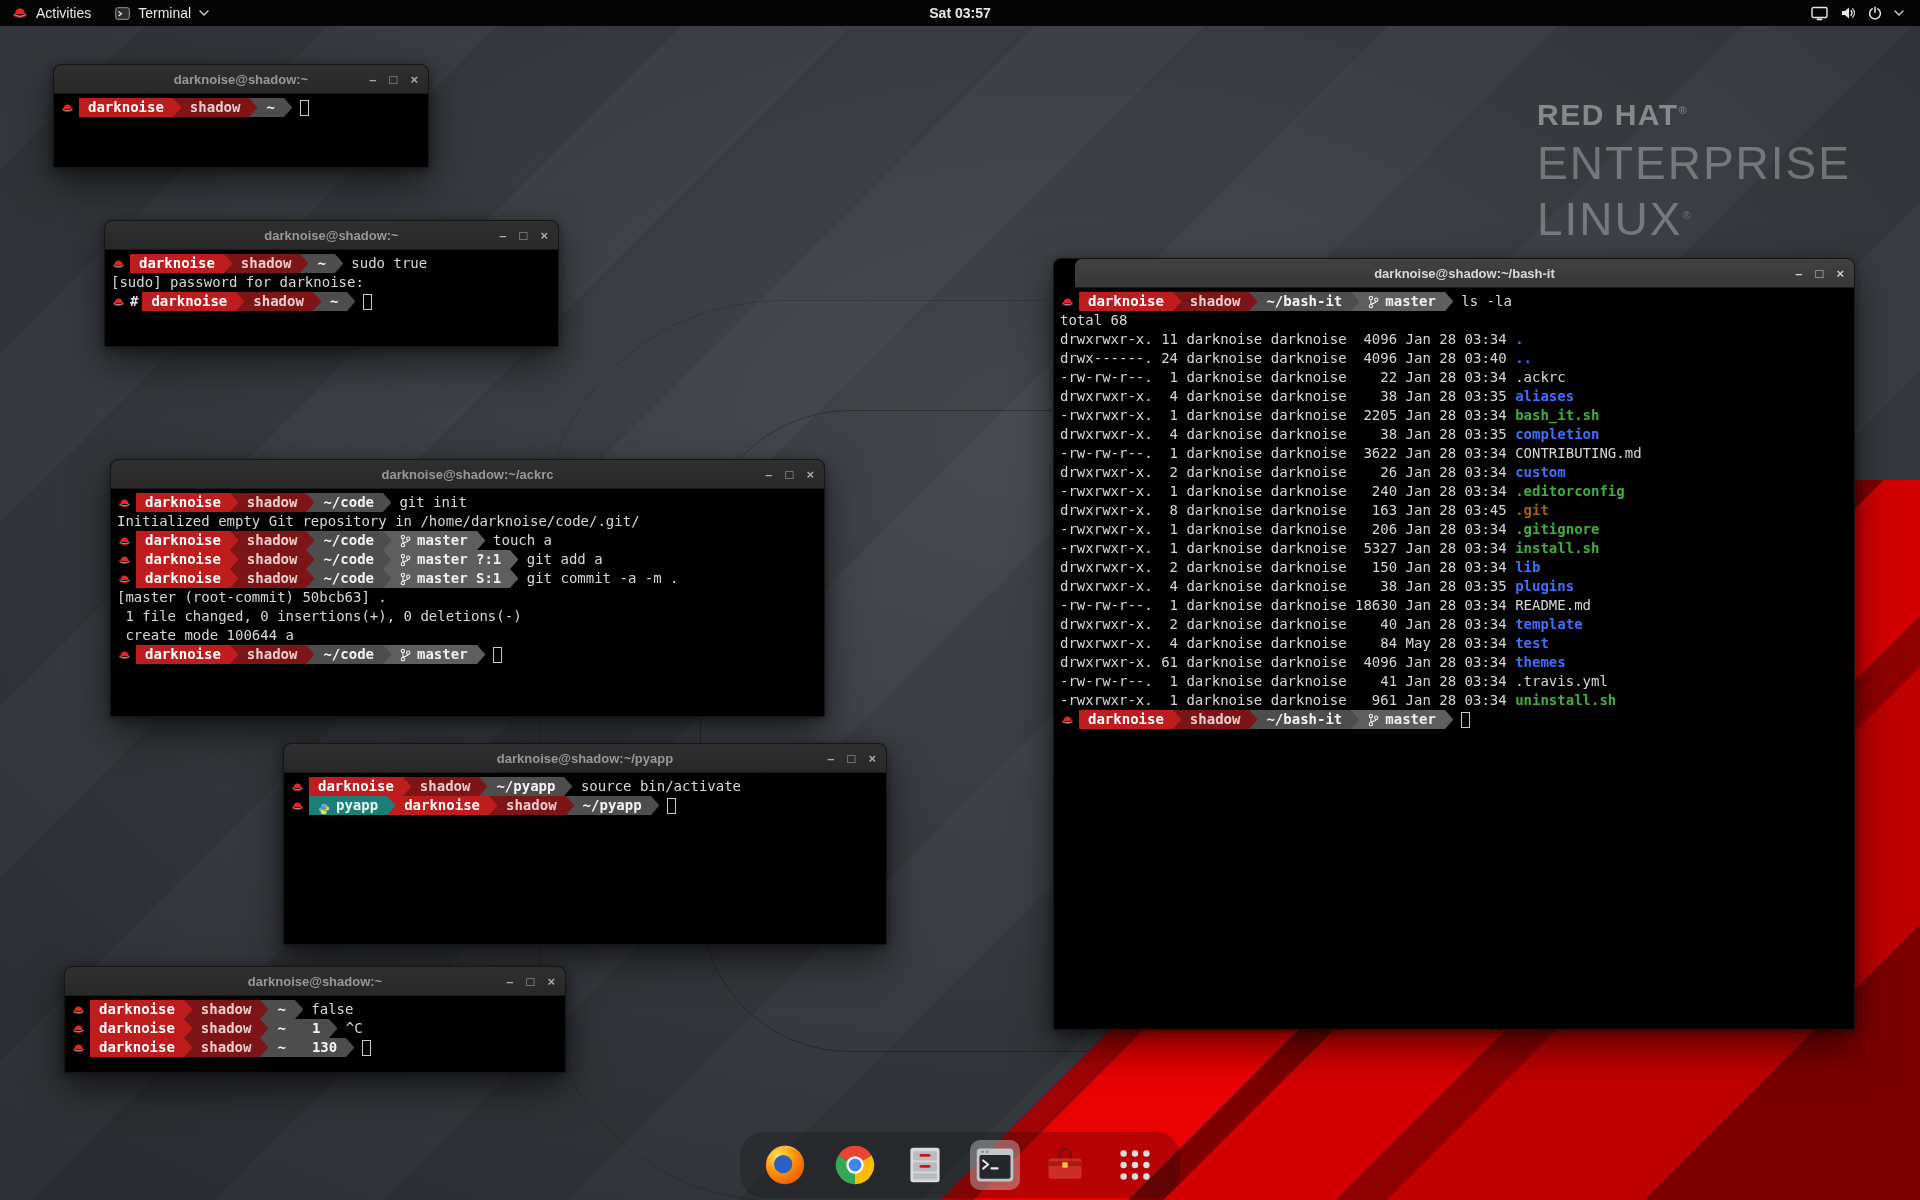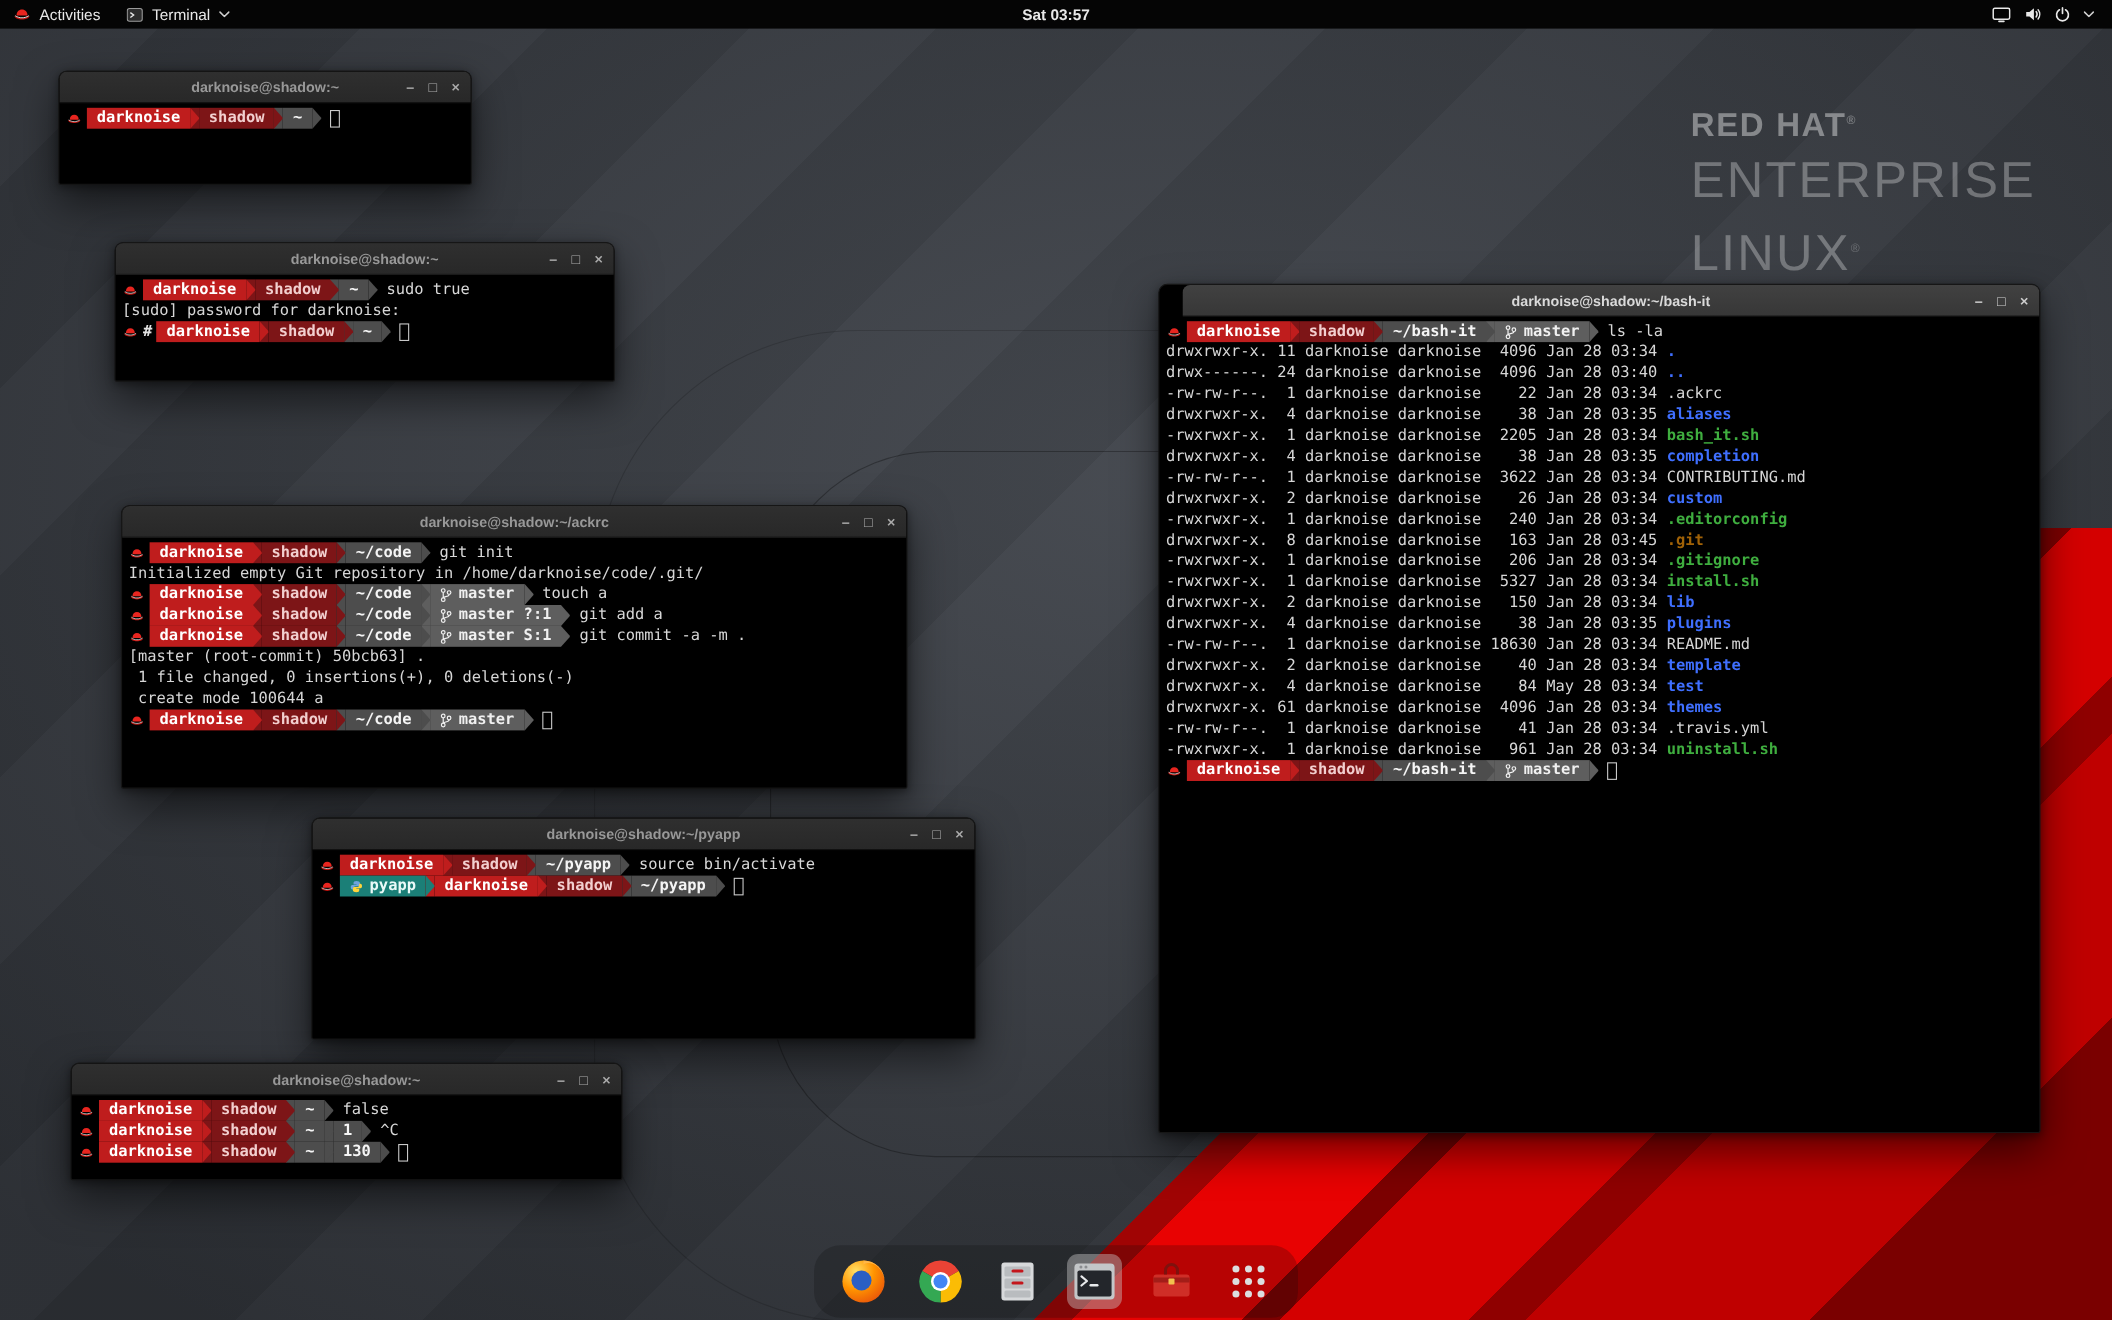--- a/index.html
+++ b/index.html
@@ -16,21 +16,21 @@
     border:1px solid rgba(5,5,5,0.32);border-radius:150px;}
   .motif2{position:absolute;left:540px;top:300px;width:900px;height:900px;
     border:1px solid rgba(5,5,5,0.16);border-radius:240px;}
   .red-corner{position:absolute;right:0;bottom:0;width:1000px;height:720px;
     background:linear-gradient(135deg,
       transparent 0 43%, #a00404 43% 45%, #e80202 45% 54%, #7c0000 54% 56%,
       #d40000 56% 66%, #8f0000 66% 69%, #bf0000 69% 84%, #7a0000 84% 100%);}
   .brand{position:absolute;left:1537px;top:98px;color:#fff;user-select:none;}
   .brand .b1{font-size:30px;font-weight:bold;letter-spacing:1.5px;color:rgba(255,255,255,0.40);}
   .brand .b2{font-size:46px;letter-spacing:2px;margin-top:4px;color:rgba(255,255,255,0.30);}
-  .brand .b3{font-size:46px;letter-spacing:2px;margin-top:12px;color:rgba(255,255,255,0.30);}
+  .brand .b3{font-size:46px;letter-spacing:2px;margin-top:2px;color:rgba(255,255,255,0.30);}
   .brand sup{font-size:11px;vertical-align:super;opacity:.8;}
 
   
   .topbar{position:absolute;top:0;left:0;right:0;height:26px;background:#050505;
     display:flex;align-items:center;color:#e8e8e8;font-size:14px;z-index:200;}
   .tb-left{display:flex;height:100%;}
   .tb-item{display:flex;align-items:center;gap:6px;padding:0 12px;height:100%;cursor:default;}
   .tb-caret{margin-left:2px;display:inline-flex;}
   .tb-clock{position:absolute;left:50%;transform:translateX(-50%);font-weight:bold;font-size:14px;
     height:100%;display:flex;align-items:center;padding:0 10px;}
@@ -257,21 +257,21 @@
     <div class="term-body">
         <div class="term-line prompt-line"><span class="seg-icon hat"><svg width="13" height="10" viewBox="0 0 16 12">
               <path d="M3 7.2C3 3.6 5.2 1.6 8 1.6s5 2 5 5.6z" fill="#e8251f"></path>
               <path d="M1.2 7.4c2.2 1.5 4.4 2.2 6.8 2.2s4.6-.7 6.8-2.2c.2 1.9-3 3.4-6.8 3.4S1 9.3 1.2 7.4z" fill="#c1120d"></path>
               <path d="M1.8 7.3C3.8 8.6 5.8 9.2 8 9.2s4.2-.6 6.2-1.9" fill="none" stroke="#fff" stroke-width="0.8"></path>
             </svg></span><span class="pl-seg" style="background: rgb(191, 29, 29); color: rgb(255, 255, 255);"><span>darknoise</span></span><span class="pl-arrow" style="border-left-color: rgb(191, 29, 29); background: rgb(125, 21, 23);"></span><span class="pl-seg" style="background: rgb(125, 21, 23); color: rgb(242, 207, 207);"><span>shadow</span></span><span class="pl-arrow" style="border-left-color: rgb(125, 21, 23); background: rgb(77, 77, 77);"></span><span class="pl-seg" style="background: rgb(77, 77, 77); color: rgb(245, 245, 245);"><span>~/pyapp</span></span><span class="pl-arrow" style="border-left-color: rgb(77, 77, 77);"></span><span class="cmd"> source bin/activate</span></div>
         <div class="term-line prompt-line"><span class="seg-icon hat"><svg width="13" height="10" viewBox="0 0 16 12">
               <path d="M3 7.2C3 3.6 5.2 1.6 8 1.6s5 2 5 5.6z" fill="#e8251f"></path>
               <path d="M1.2 7.4c2.2 1.5 4.4 2.2 6.8 2.2s4.6-.7 6.8-2.2c.2 1.9-3 3.4-6.8 3.4S1 9.3 1.2 7.4z" fill="#c1120d"></path>
               <path d="M1.8 7.3C3.8 8.6 5.8 9.2 8 9.2s4.2-.6 6.2-1.9" fill="none" stroke="#fff" stroke-width="0.8"></path>
-            </svg></span><span class="pl-seg" style="background: rgb(27, 127, 119); color: rgb(234, 250, 248);"><span class="seg-icon"><svg width="12" height="12" viewBox="0 0 12 12">
+            </svg></span><span class="pl-seg" style="background: rgb(27, 127, 119); color: rgb(234, 250, 248); align-items: flex-end;"><span class="seg-icon"><svg width="12" height="12" viewBox="0 0 12 12">
                 <path d="M6 .8C4.1.8 3.4 1.6 3.4 2.6V4h2.7v.5H2.3C1.2 4.5.9 5.6.9 6.5s.4 2.1 1.5 2.1h1.1V7.3c0-1 .8-1.7 1.8-1.7h2.4c.9 0 1.5-.6 1.5-1.5V2.6C9.2 1.6 7.9.8 6 .8z" fill="#6ea3dd"></path>
                 <path d="M6 11.2c1.9 0 2.6-.8 2.6-1.8V8H5.9v-.5h3.8c1.1 0 1.4-1.1 1.4-2s-.4-2.1-1.5-2.1H8.5v1.3c0 1-.8 1.7-1.8 1.7H4.3c-.9 0-1.5.6-1.5 1.5v1.5c0 1 1.3 1.8 3.2 1.8z" fill="#ffd43b"></path>
               </svg></span><span>pyapp</span></span><span class="pl-arrow" style="border-left-color: rgb(27, 127, 119); background: rgb(191, 29, 29);"></span><span class="pl-seg" style="background: rgb(191, 29, 29); color: rgb(255, 255, 255);"><span>darknoise</span></span><span class="pl-arrow" style="border-left-color: rgb(191, 29, 29); background: rgb(125, 21, 23);"></span><span class="pl-seg" style="background: rgb(125, 21, 23); color: rgb(242, 207, 207);"><span>shadow</span></span><span class="pl-arrow" style="border-left-color: rgb(125, 21, 23); background: rgb(77, 77, 77);"></span><span class="pl-seg" style="background: rgb(77, 77, 77); color: rgb(245, 245, 245);"><span>~/pyapp</span></span><span class="pl-arrow" style="border-left-color: rgb(77, 77, 77);"></span><span class="cursor"></span></div>
       </div>
   </div>
 
   <div class="window" style="left:64px;top:966px;width:500px;height:105px;">
     <div class="titlebar">
       <span class="title-text">darknoise@shadow:~</span>
       <span class="win-controls">
@@ -312,20 +312,21 @@
         <div class="term-line prompt-line"><span class="seg-icon hat"><svg width="13" height="10" viewBox="0 0 16 12">
               <path d="M3 7.2C3 3.6 5.2 1.6 8 1.6s5 2 5 5.6z" fill="#e8251f"></path>
               <path d="M1.2 7.4c2.2 1.5 4.4 2.2 6.8 2.2s4.6-.7 6.8-2.2c.2 1.9-3 3.4-6.8 3.4S1 9.3 1.2 7.4z" fill="#c1120d"></path>
               <path d="M1.8 7.3C3.8 8.6 5.8 9.2 8 9.2s4.2-.6 6.2-1.9" fill="none" stroke="#fff" stroke-width="0.8"></path>
             </svg></span><span class="pl-seg" style="background: rgb(191, 29, 29); color: rgb(255, 255, 255);"><span>darknoise</span></span><span class="pl-arrow" style="border-left-color: rgb(191, 29, 29); background: rgb(125, 21, 23);"></span><span class="pl-seg" style="background: rgb(125, 21, 23); color: rgb(242, 207, 207);"><span>shadow</span></span><span class="pl-arrow" style="border-left-color: rgb(125, 21, 23); background: rgb(77, 77, 77);"></span><span class="pl-seg" style="background: rgb(77, 77, 77); color: rgb(245, 245, 245);"><span>~/bash-it</span></span><span class="pl-arrow" style="border-left-color: rgb(77, 77, 77); background: rgb(94, 94, 94);"></span><span class="pl-seg" style="background: rgb(94, 94, 94); color: rgb(240, 240, 240);"><span class="seg-icon"><svg width="11" height="14" viewBox="0 0 12 15">
                 <circle cx="3.2" cy="3" r="1.8" fill="none" stroke="#f0f0f0" stroke-width="1.2"></circle>
                 <circle cx="3.2" cy="12" r="1.8" fill="none" stroke="#f0f0f0" stroke-width="1.2"></circle>
                 <circle cx="9" cy="5" r="1.8" fill="none" stroke="#f0f0f0" stroke-width="1.2"></circle>
                 <path d="M3.2 4.8v5.4M9 6.8c0 2.6-5.8 1.8-5.8 3.6" fill="none" stroke="#f0f0f0" stroke-width="1.2"></path>
               </svg></span><span>master</span></span><span class="pl-arrow" style="border-left-color: rgb(94, 94, 94);"></span><span class="cmd"> ls -la</span></div>
+        <div class="term-line out-line">total 68</div>
         <div class="term-line out-line"><span>drwxrwxr-x. 11 darknoise darknoise  4096 Jan 28 03:34 </span><span style="color: rgb(63, 111, 255); font-weight: bold;">.</span></div>
         <div class="term-line out-line"><span>drwx------. 24 darknoise darknoise  4096 Jan 28 03:40 </span><span style="color: rgb(63, 111, 255); font-weight: bold;">..</span></div>
         <div class="term-line out-line"><span>-rw-rw-r--.  1 darknoise darknoise    22 Jan 28 03:34 </span><span>.ackrc</span></div>
         <div class="term-line out-line"><span>drwxrwxr-x.  4 darknoise darknoise    38 Jan 28 03:35 </span><span style="color: rgb(63, 111, 255); font-weight: bold;">aliases</span></div>
         <div class="term-line out-line"><span>-rwxrwxr-x.  1 darknoise darknoise  2205 Jan 28 03:34 </span><span style="color: rgb(63, 174, 63); font-weight: bold;">bash_it.sh</span></div>
         <div class="term-line out-line"><span>drwxrwxr-x.  4 darknoise darknoise    38 Jan 28 03:35 </span><span style="color: rgb(63, 111, 255); font-weight: bold;">completion</span></div>
         <div class="term-line out-line"><span>-rw-rw-r--.  1 darknoise darknoise  3622 Jan 28 03:34 </span><span>CONTRIBUTING.md</span></div>
         <div class="term-line out-line"><span>drwxrwxr-x.  2 darknoise darknoise    26 Jan 28 03:34 </span><span style="color: rgb(63, 111, 255); font-weight: bold;">custom</span></div>
         <div class="term-line out-line"><span>-rwxrwxr-x.  1 darknoise darknoise   240 Jan 28 03:34 </span><span style="color: rgb(63, 174, 63); font-weight: bold;">.editorconfig</span></div>
         <div class="term-line out-line"><span>drwxrwxr-x.  8 darknoise darknoise   163 Jan 28 03:45 </span><span style="color: #a16207; font-weight: bold;">.git</span></div>

